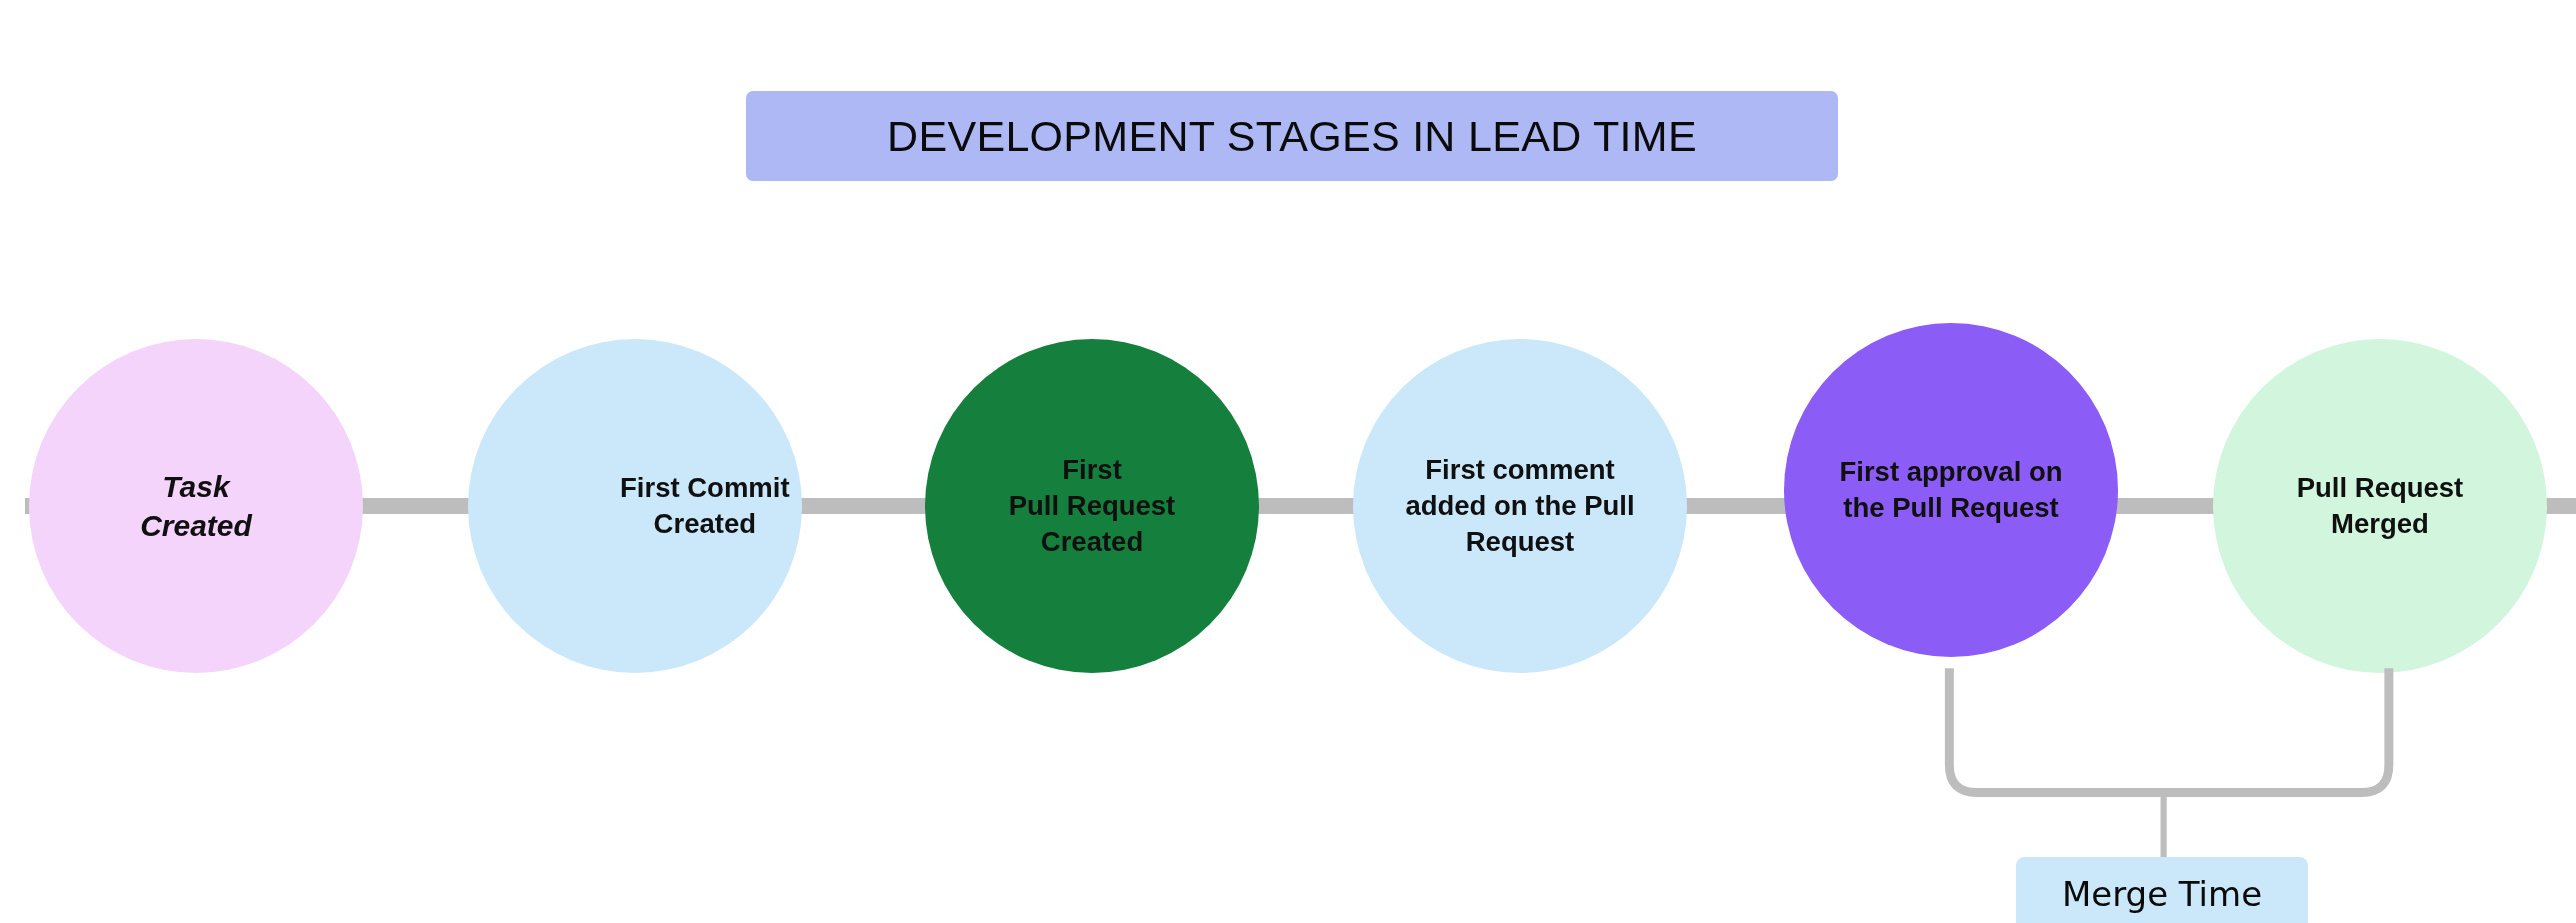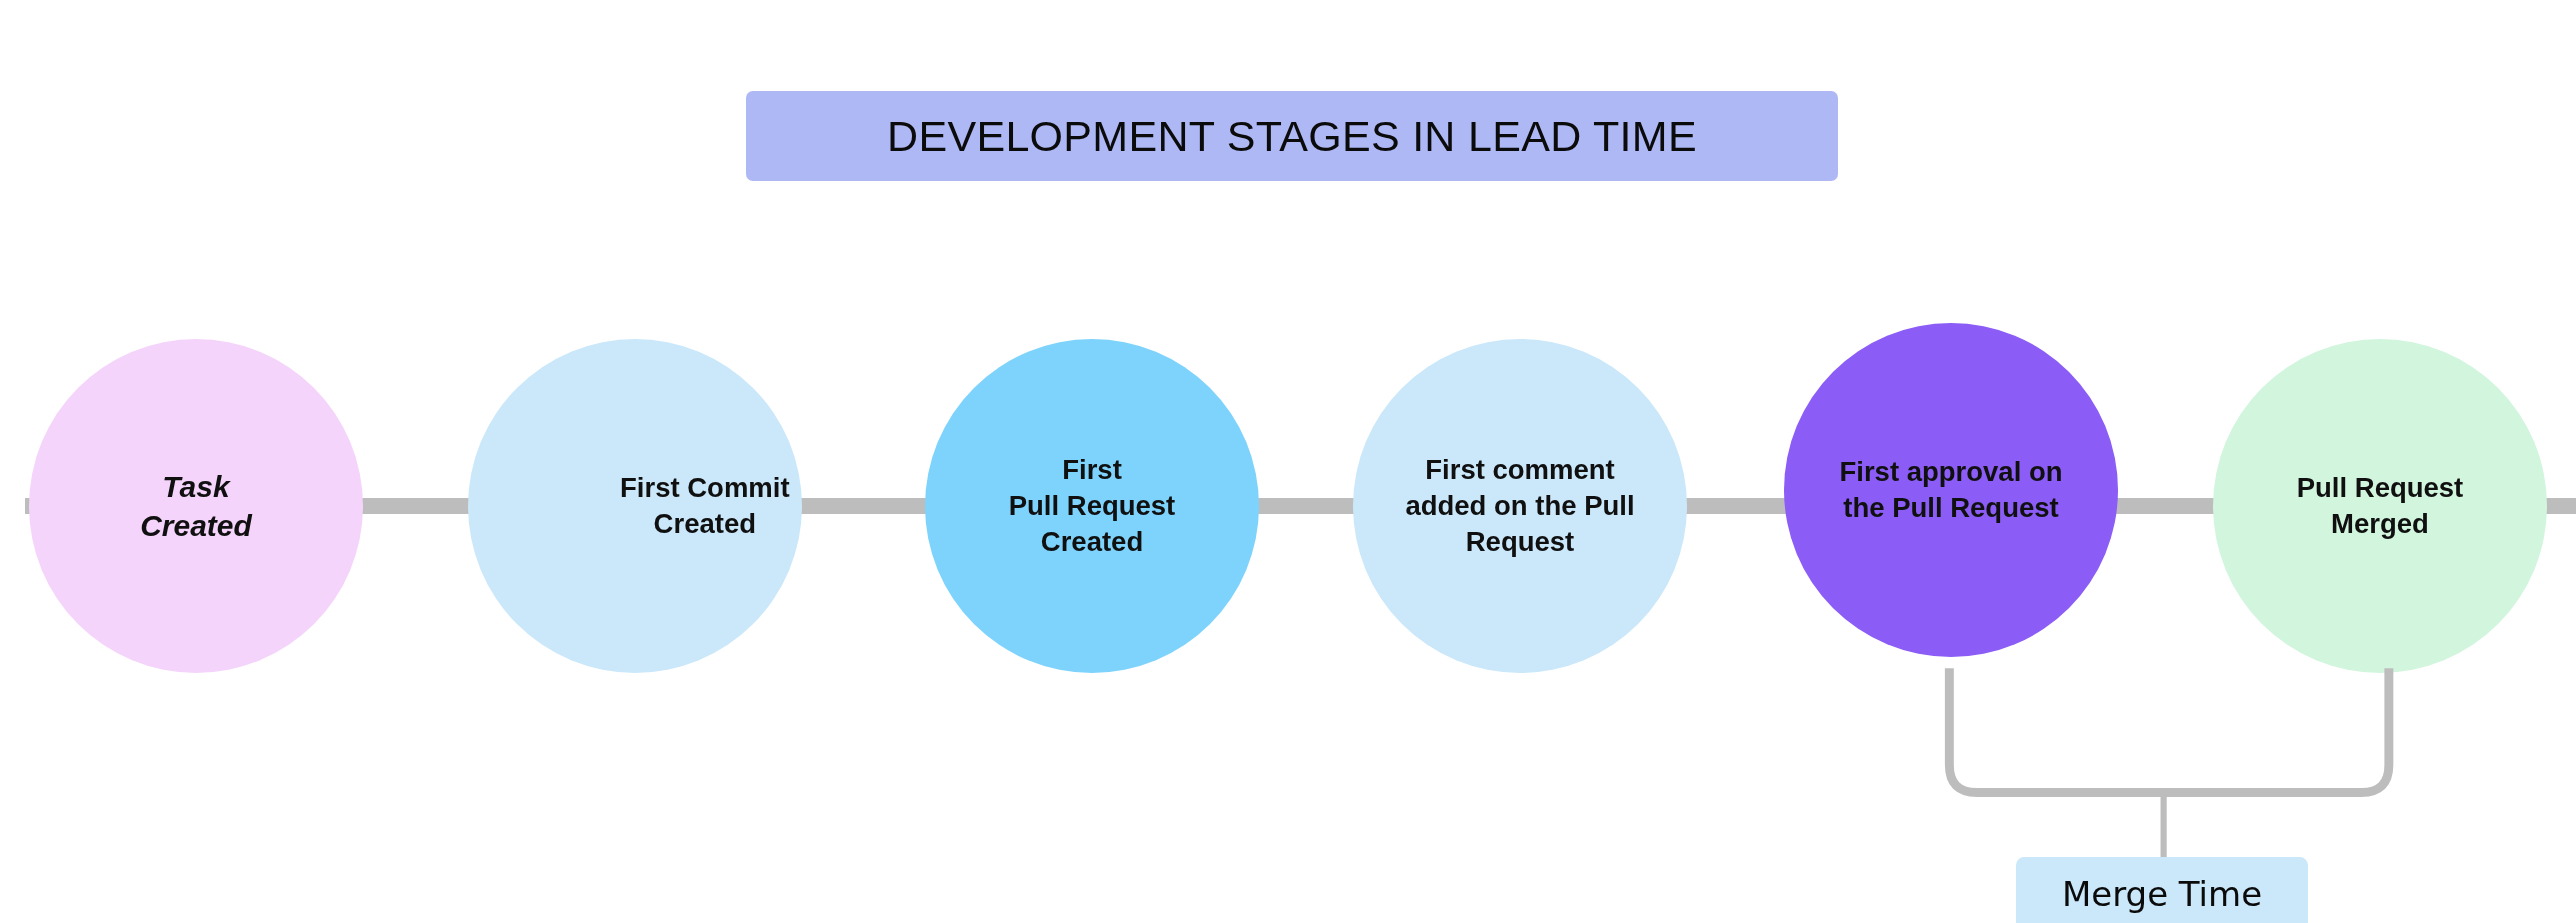--- a/index.html
+++ b/index.html
@@ -128,21 +128,21 @@
 
   <div id="stages-layer">
       <div class="stage" style="left: 29px; top: 295px; width: 334px; height: 334px; background: rgb(245, 212, 251); font-style: italic;">
         <span class="stage-label" style="font-size: 30px;">Task
 Created</span>
       </div>
       <div class="stage" style="left: 468px; top: 295px; width: 334px; height: 334px; background: rgb(203, 232, 251); justify-content: flex-end;">
         <span class="stage-label" style="font-size: 27.5px;">First Commit
 Created</span>
       </div>
-      <div class="stage" style="left: 925px; top: 295px; width: 334px; height: 334px; background: #7dd3fc; text-align: center;">
+      <div class="stage" style="left: 925px; top: 295px; width: 334px; height: 334px; background: #15803d; text-align: center;">
         <span class="stage-label" style="font-size: 27.5px;">First
 Pull Request
 Created</span>
       </div>
       <div class="stage" style="left: 1353px; top: 295px; width: 334px; height: 334px; background: rgb(203, 232, 251);">
         <span class="stage-label" style="font-size: 27.5px;">First comment
 added on the Pull
 Request</span>
       </div>
       <div class="stage" style="left: 1784px; top: 279px; width: 334px; height: 334px; background: #8b5cf6;">

